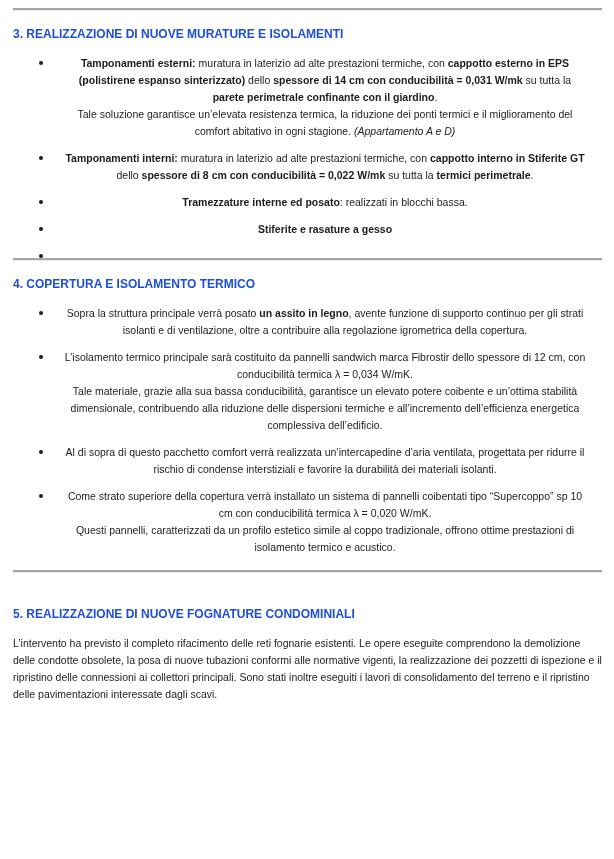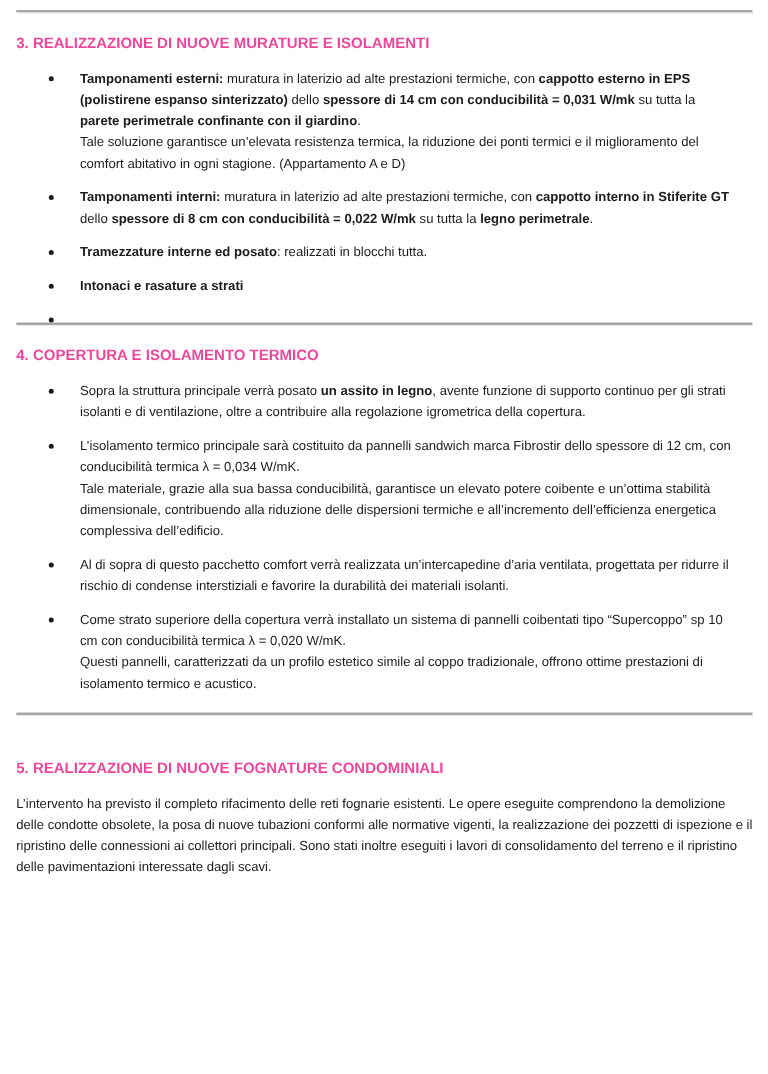--- a/index.html
+++ b/index.html
@@ -26,46 +26,47 @@
     border-bottom: 1px solid #ececec;
     margin: 0;
   }
   #rule-1 { margin-top: 8px; }
   #rule-2 { margin-top: 20px; }
   #rule-3 { margin-top: 14px; }
   h2.section-title {
     font-size: 12px;
     line-height: 18px;
     font-weight: 700;
-    color: #ec4899;
+    color: #1d4ed8;
     margin: 14px 0 12px 0;
   }
   #section-fognature .section-title { margin-top: 32px; }
   ul.bullet-list {
     margin: 0;
     padding: 0;
     list-style: none;
   }
   li.bullet {
     position: relative;
     margin: 0 16px 10px 51px;
+    text-align: center;
   }
   li.bullet:last-child { margin-bottom: 0; }
   .dot {
     position: absolute;
     left: -25px;
     top: 6px;
     width: 4px;
     height: 4px;
     border-radius: 50%;
     background: #1c1c1c;
   }
   .runs { white-space: pre-wrap; }
   .runs b, .runs .b { font-weight: 700; }
-  .runs .i { }
+  .runs .i { font-style: italic; }
   p.body-par {
     margin: 12px 0 0 0;
     white-space: pre-wrap;
   }
 </style>
 </head>
 <body>
 
 <div class="page">
 
@@ -74,29 +75,29 @@
   <section id="section-murature">
     <h2 class="section-title">3. REALIZZAZIONE DI NUOVE MURATURE E ISOLAMENTI</h2>
     <ul class="bullet-list">
       <li class="bullet">
         <span class="dot"></span>
         <span class="runs"><span class="b">Tamponamenti esterni:</span><span> muratura in laterizio ad alte prestazioni termiche, con </span><span class="b">cappotto esterno in EPS (polistirene espanso sinterizzato)</span><span> dello </span><span class="b">spessore di 14 cm con conducibilità = 0,031 W/mk</span><span> su tutta la </span><span class="b">parete perimetrale confinante con il giardino</span><span>.
 Tale soluzione garantisce un’elevata resistenza termica, la riduzione dei ponti termici e il miglioramento del comfort abitativo in ogni stagione. </span><span class="i">(Appartamento A e D)</span></span>
       </li>
       <li class="bullet">
         <span class="dot"></span>
-        <span class="runs"><span class="b">Tamponamenti interni:</span><span> muratura in laterizio ad alte prestazioni termiche, con </span><span class="b">cappotto interno in Stiferite GT</span><span> dello </span><span class="b">spessore di 8 cm con conducibilità = 0,022 W/mk</span><span> su tutta la </span><span class="b">legno perimetrale</span><span>.</span></span>
+        <span class="runs"><span class="b">Tamponamenti interni:</span><span> muratura in laterizio ad alte prestazioni termiche, con </span><span class="b">cappotto interno in Stiferite GT</span><span> dello </span><span class="b">spessore di 8 cm con conducibilità = 0,022 W/mk</span><span> su tutta la </span><span class="b">termici perimetrale</span><span>.</span></span>
       </li>
       <li class="bullet">
         <span class="dot"></span>
-        <span class="runs"><span class="b">Tramezzature interne ed posato</span><span>: realizzati in blocchi tutta.</span></span>
+        <span class="runs"><span class="b">Tramezzature interne ed posato</span><span>: realizzati in blocchi bassa.</span></span>
       </li>
       <li class="bullet">
         <span class="dot"></span>
-        <span class="runs"><span class="b">Intonaci e rasature a strati</span></span>
+        <span class="runs"><span class="b">Stiferite e rasature a gesso</span></span>
       </li>
       <li class="bullet">
         <span class="dot"></span>
       </li>
     </ul>
   </section>
 
   <hr class="rule" id="rule-2">
 
   <section id="section-copertura">

